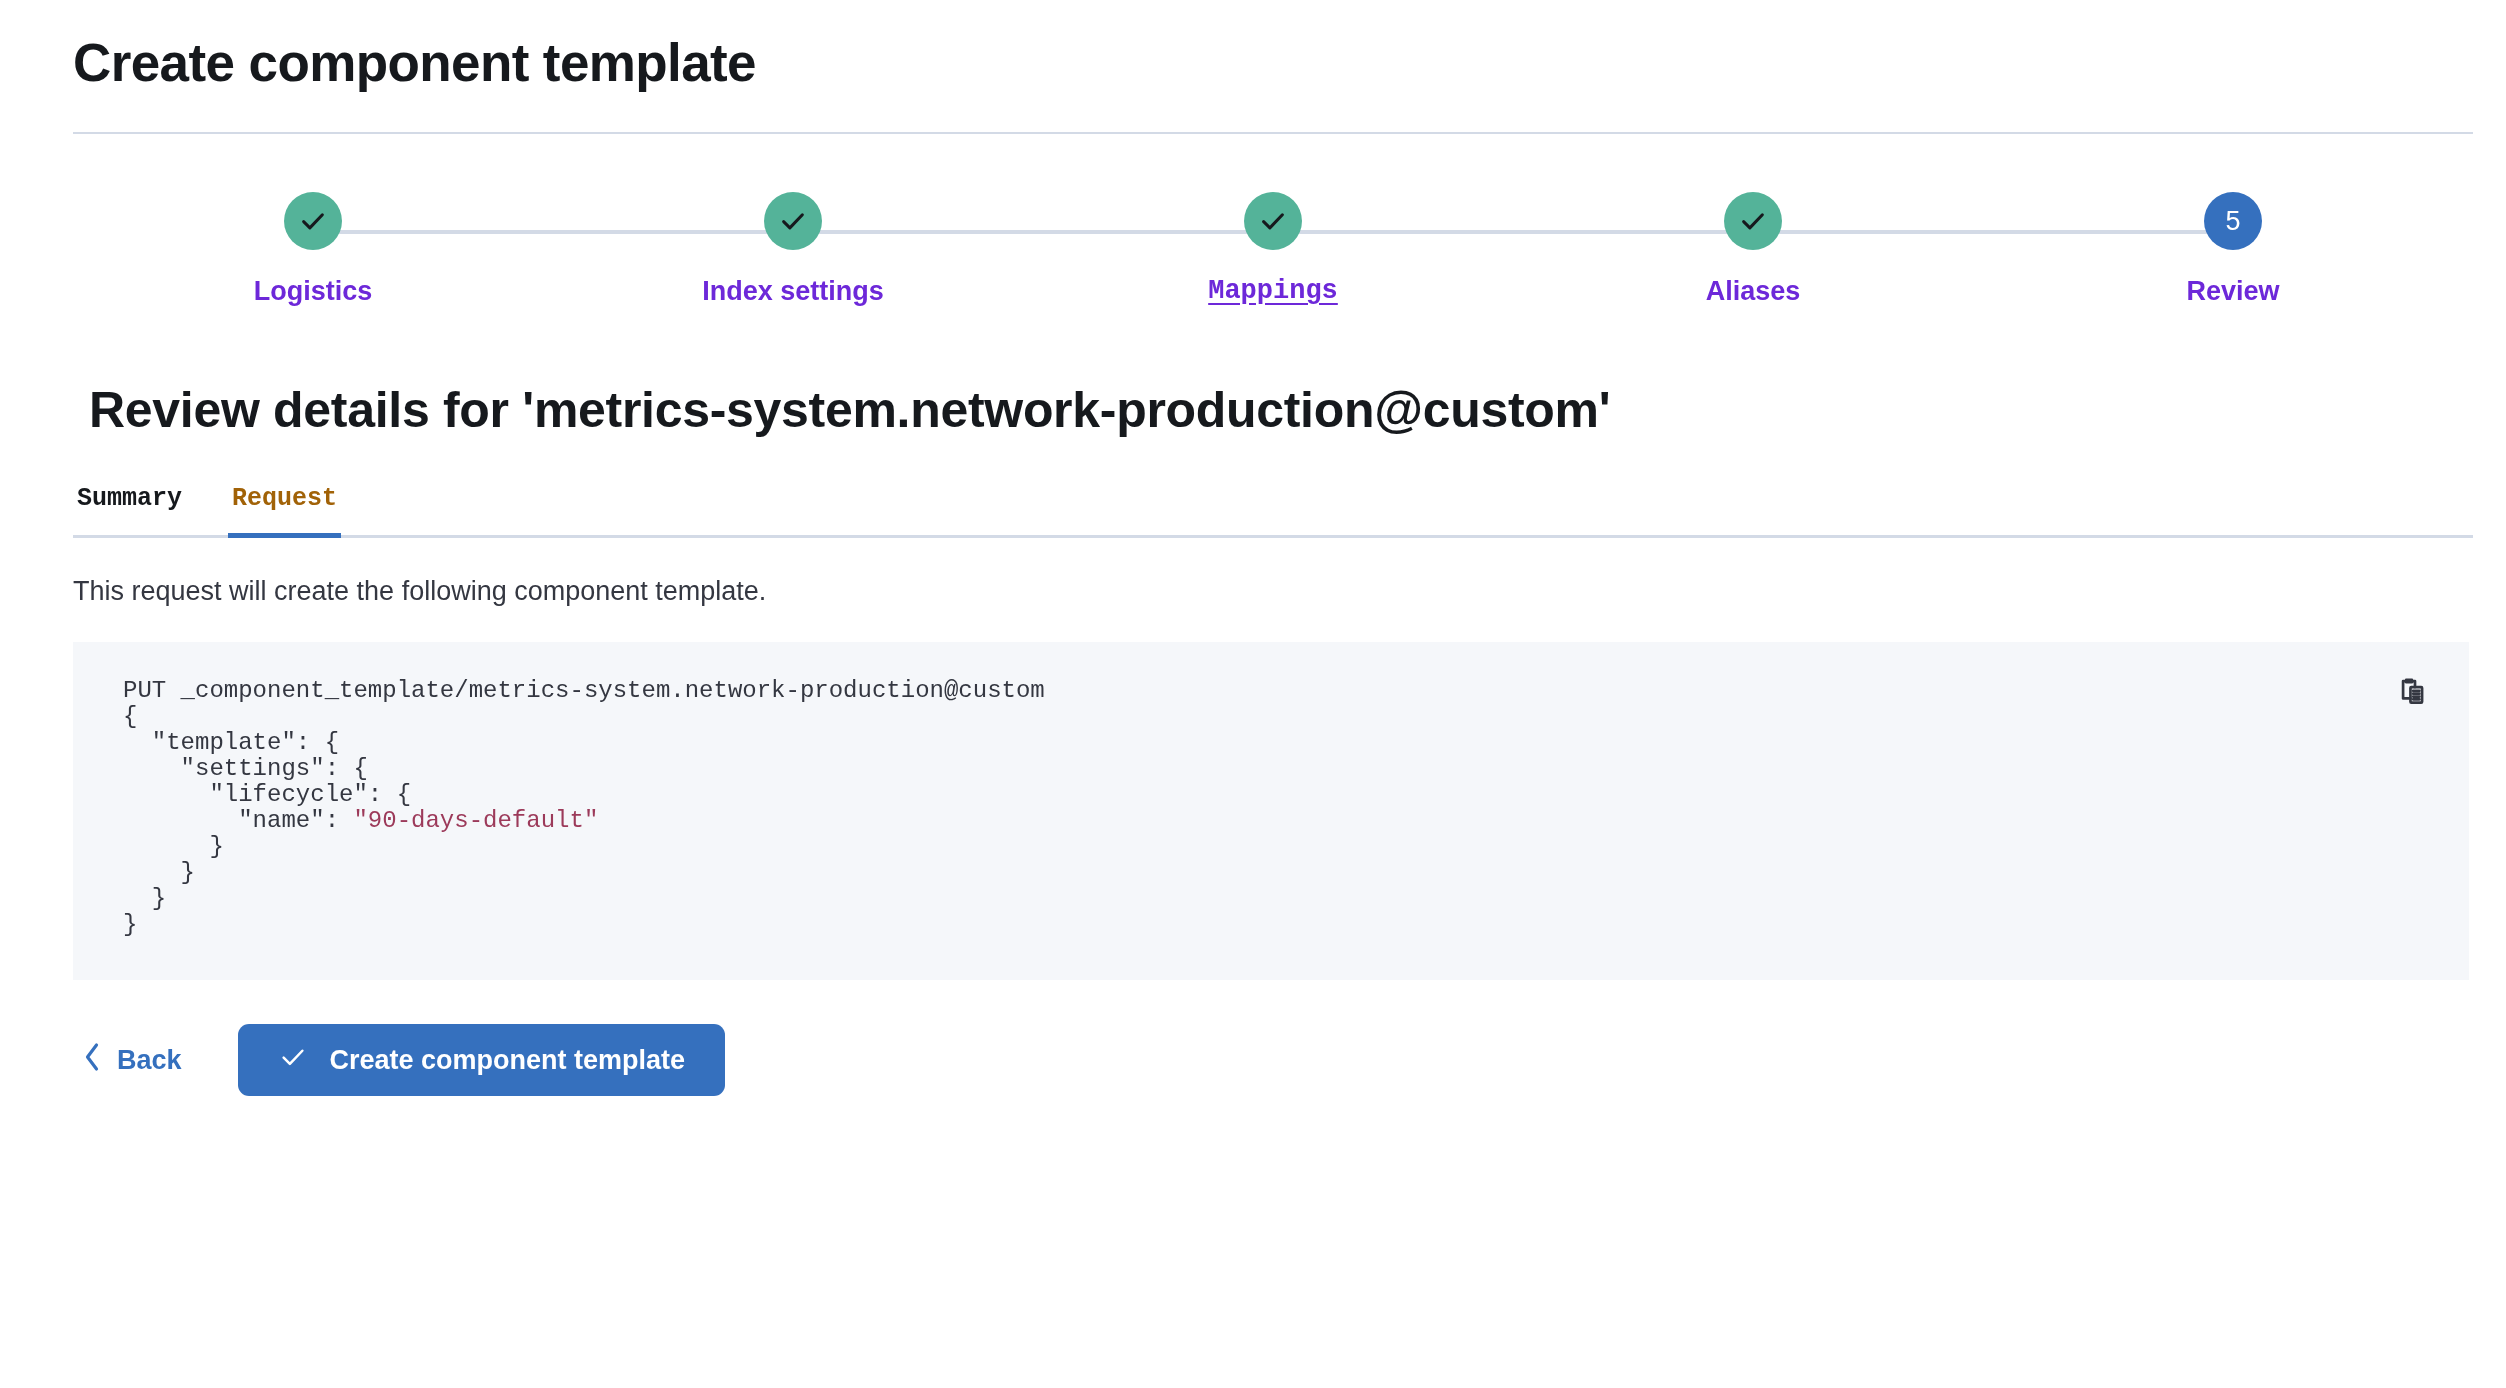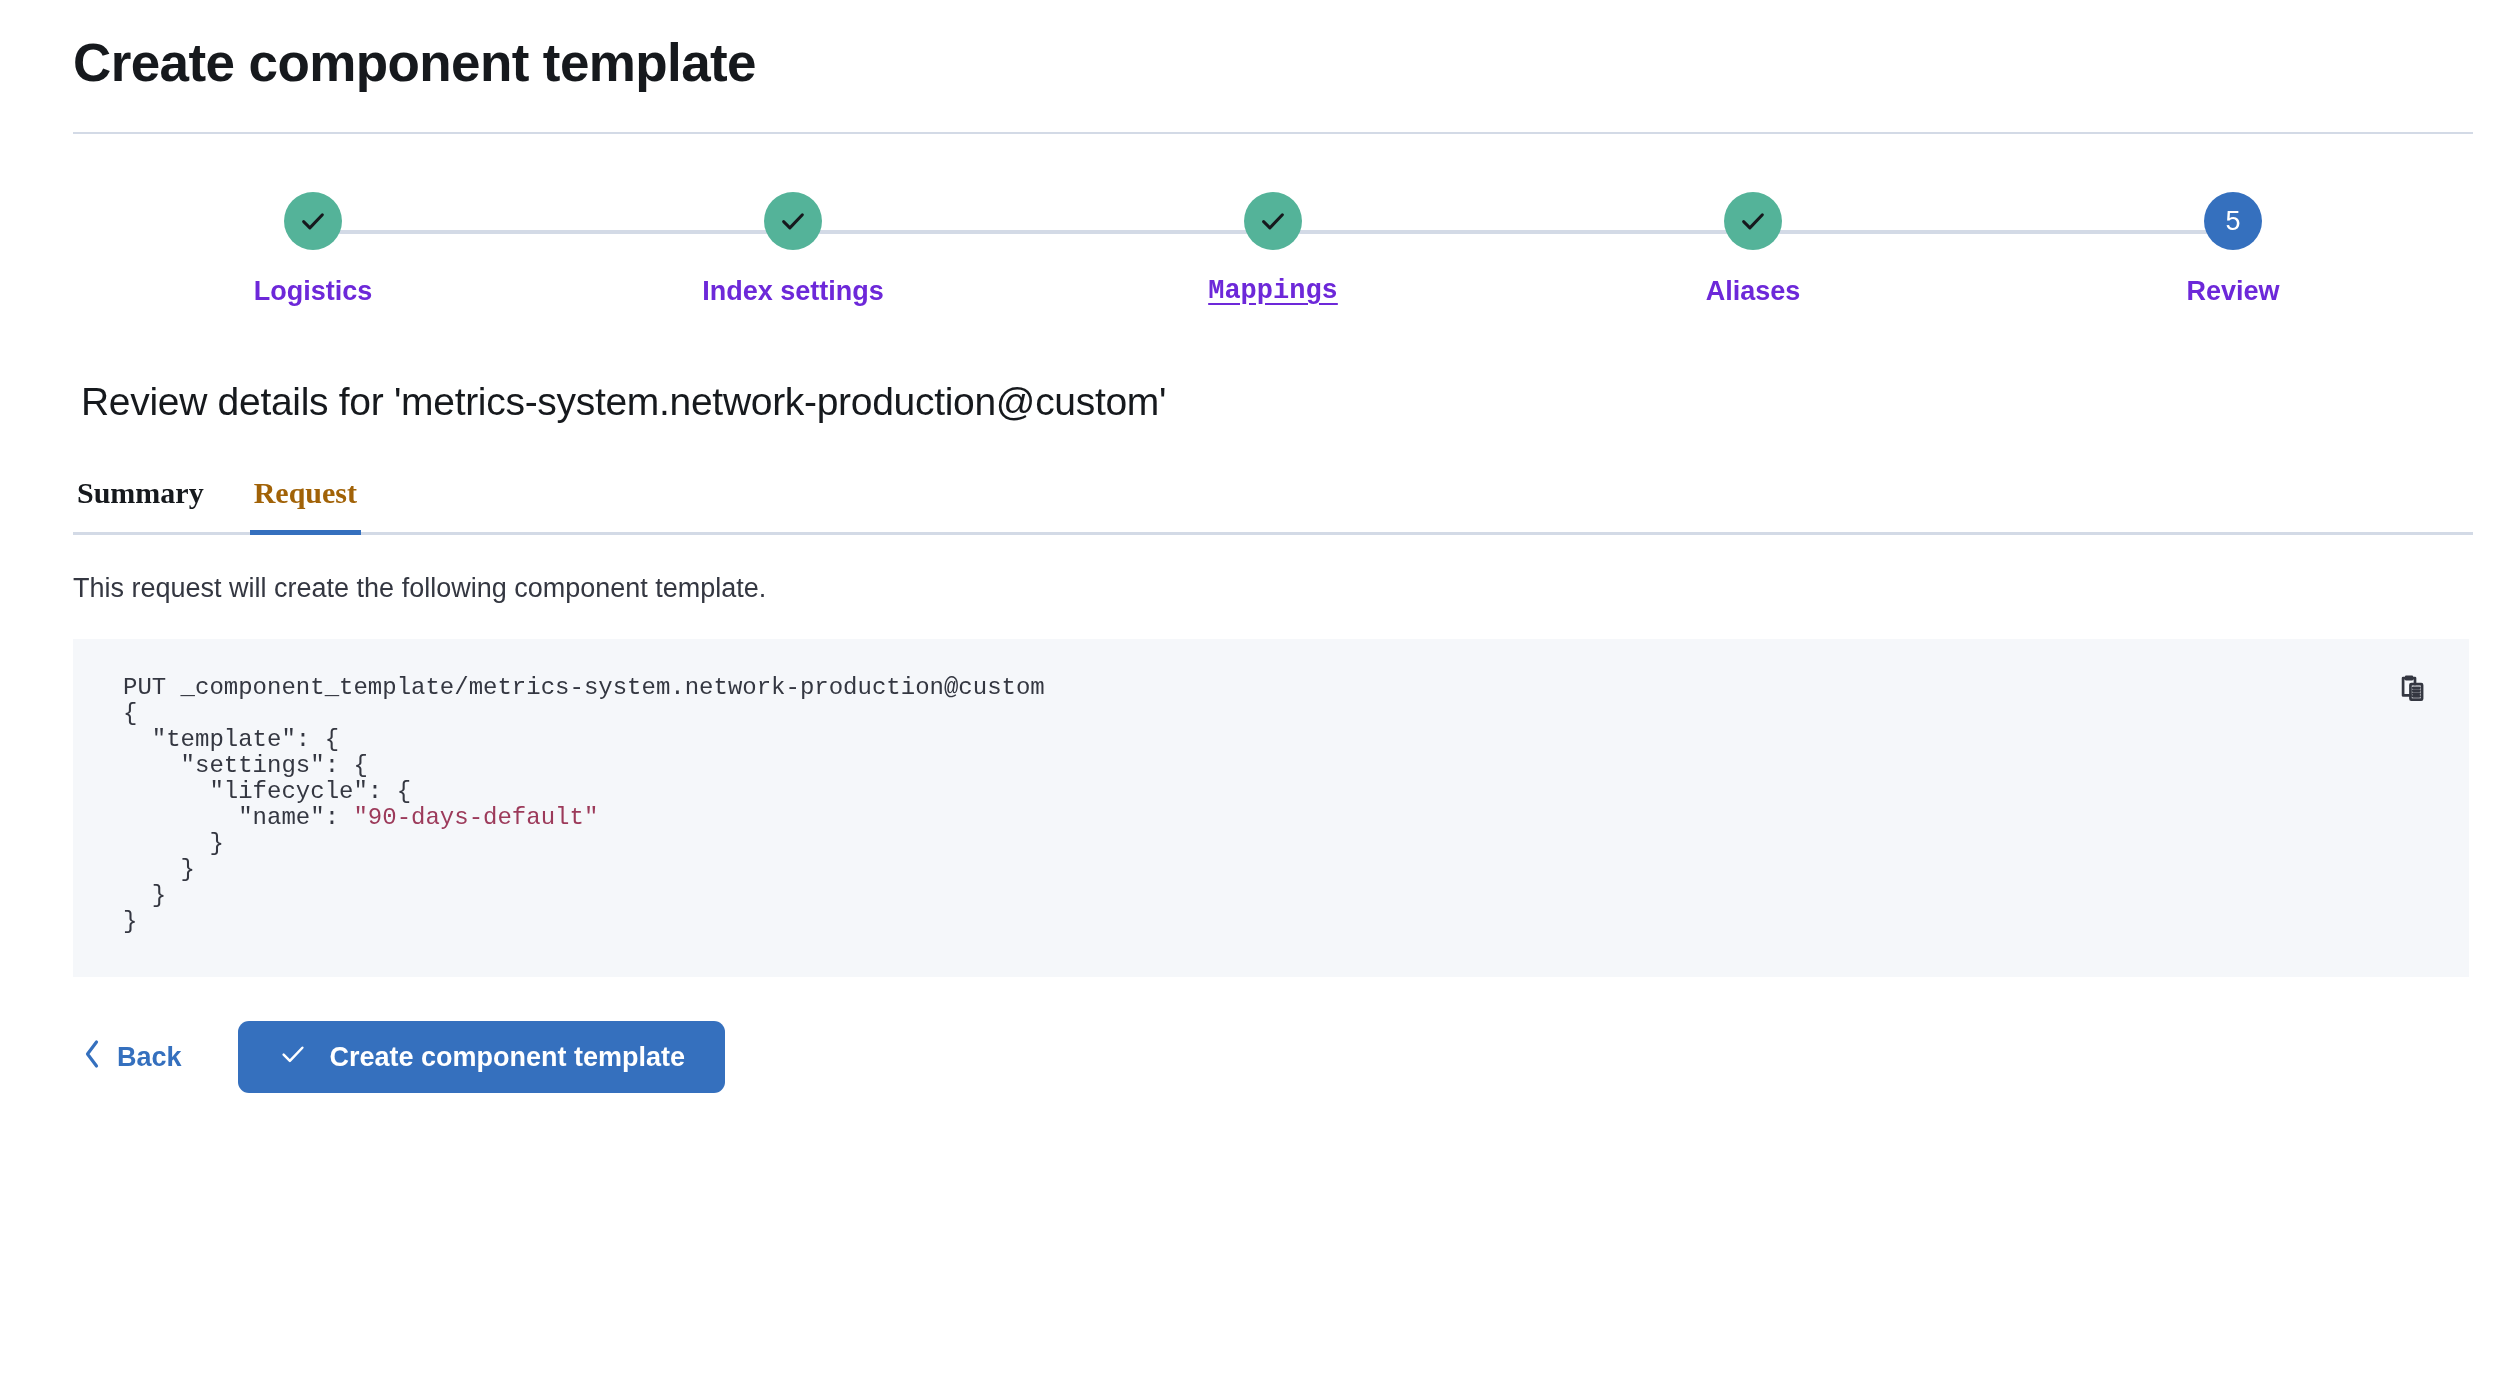--- a/index.html
+++ b/index.html
@@ -85,48 +85,48 @@
     margin-top: 26px;
     font-size: 27px;
     font-weight: 700;
     color: #6d28d9;
     white-space: nowrap;
   }
   .step-label.hovered { text-decoration: underline; text-underline-offset: 5px; font-family: Liberation Mono, monospace; }
 
   
   .section-title {
-    font-size: 39px;
+    font-size: 50px;
     line-height: 52px;
-    font-weight: 400;
+    font-weight: 700;
     letter-spacing: -0.3px;
     color: #16191d;
-    margin: 8px;
+    margin: 16px;
     padding-top: 48px;
   }
 
   
   .tabs {
     position: relative;
     margin-top: 44px;
     display: flex;
     gap: 42px;
     width: 2400px;
     border-bottom: 3px solid #D3DAE6;
   }
   .tab {
     position: relative;
     padding: 4px 4px 22px 4px;
-    font-size: 30px;
+    font-size: 25px;
     font-weight: 700;
     color: #16191d;
     background: none;
     border: none;
     cursor: pointer;
-    font-family: Liberation Serif, serif;
+    font-family: Liberation Mono, monospace;
   }
   .tab.active { color: #a16207; }
   .tab.active::after {
     content: "";
     position: absolute;
     left: 0; right: 0;
     bottom: -3px;
     height: 5px;
     background: #3570BE;
   }

